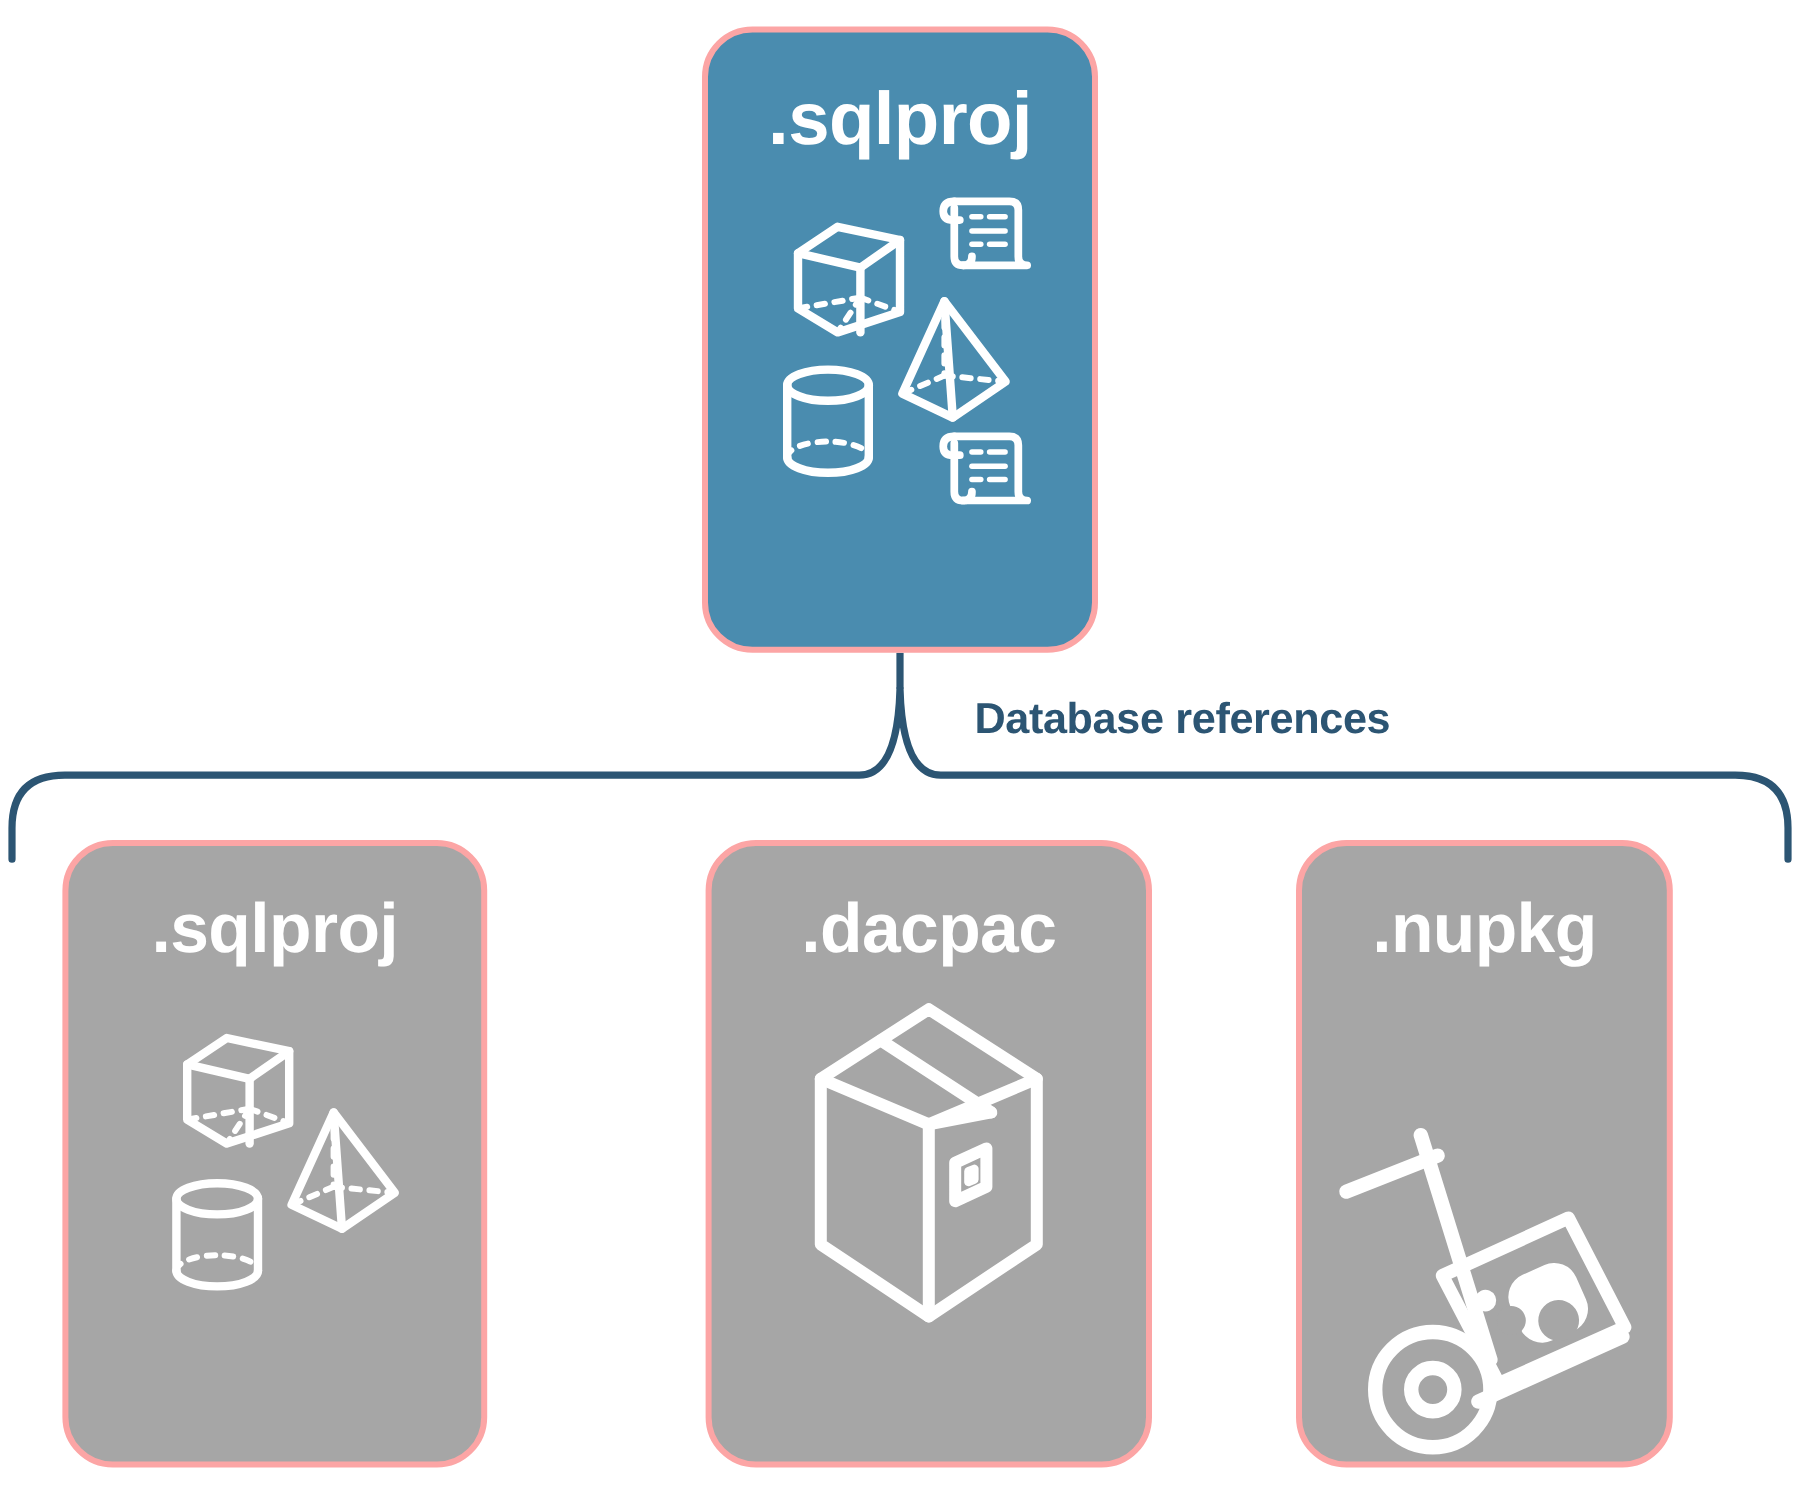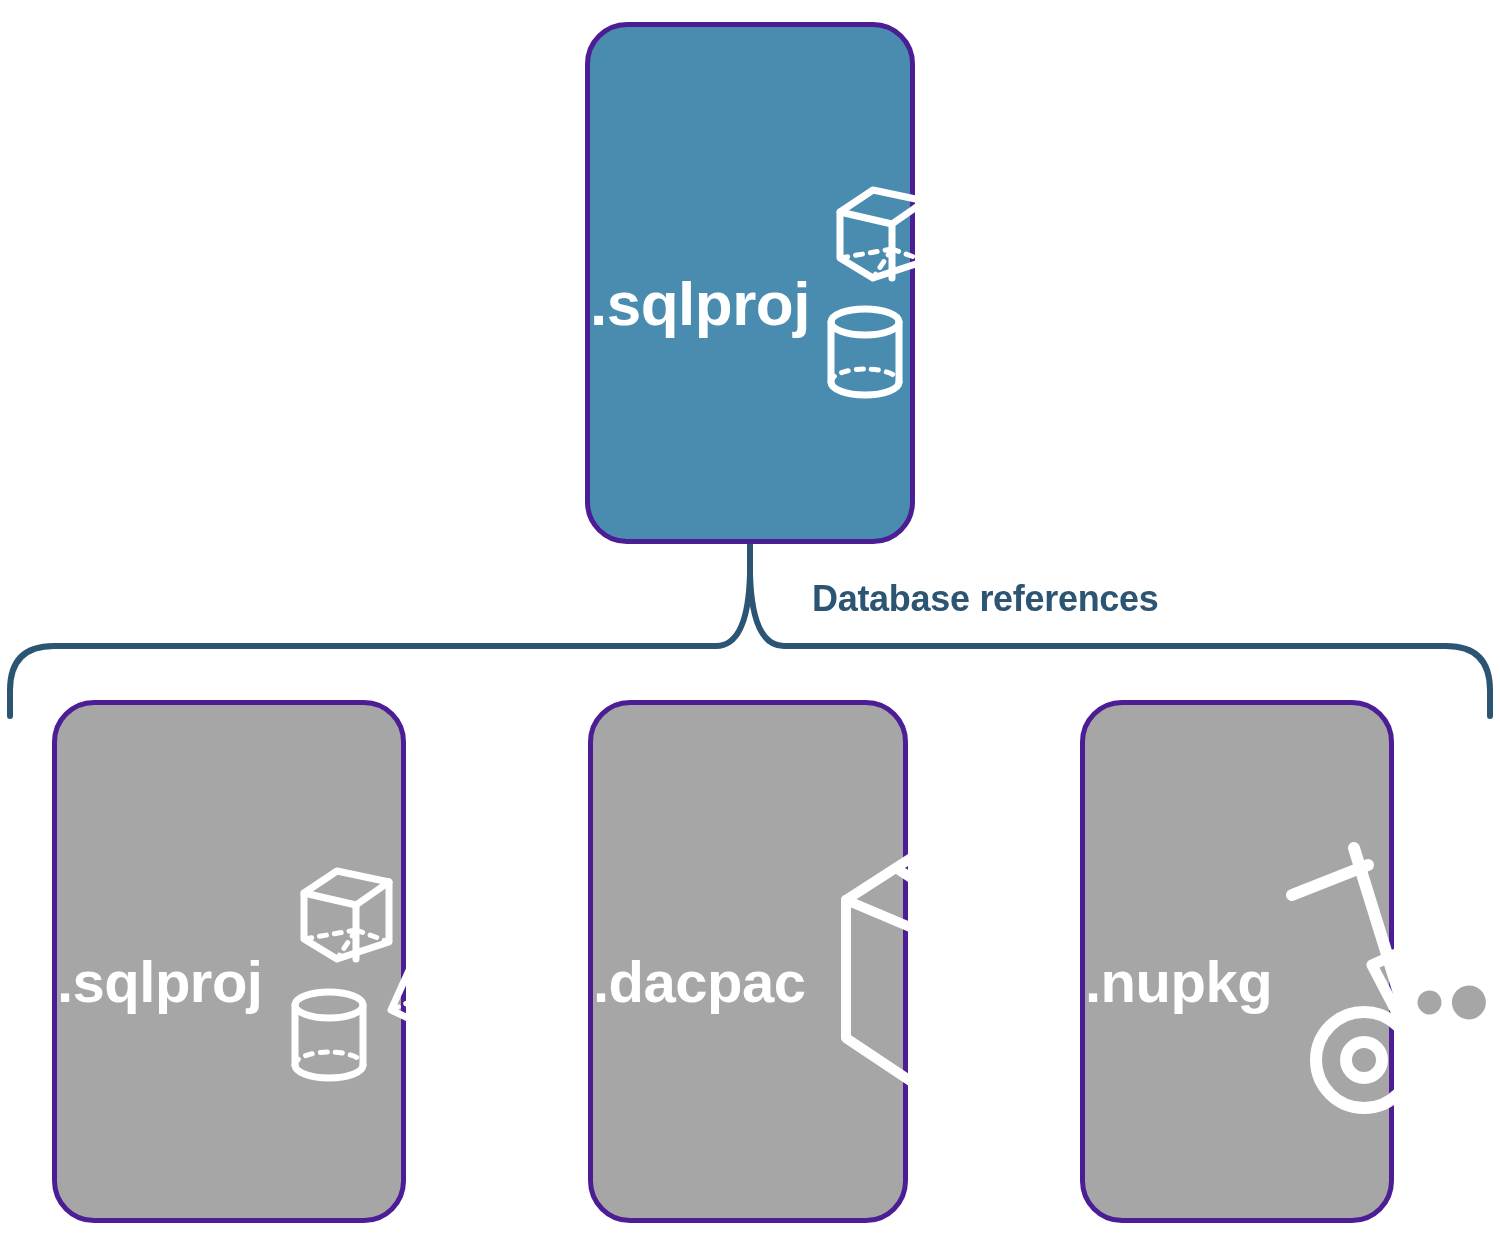--- a/index.html
+++ b/index.html
@@ -18,24 +18,24 @@
   #diagram {
     position: absolute;
     inset: 0;
     width: 1500px;
     height: 1250px;
   }
 
   .node {
     position: absolute;
     border-radius: 42px;
-    border: 5px solid #4c1d95;
+    border: 5px solid #fca5a5;
     box-sizing: border-box;
     display: flex;
-    flex-direction: row;
+    flex-direction: column;
     align-items: center;
   }
 
   .node-label {
     color: #ffffff;
     font-weight: bold;
     letter-spacing: -0.5px;
     line-height: 1;
     white-space: nowrap;
     user-select: none;
@@ -60,21 +60,21 @@
     position: relative;
   }
 
   
   .child {
     background: #A6A6A6;
     top: 700px;
     height: 523px;
   }
   #child-sqlproj { left: 52px;   width: 354px; }
-  #child-dacpac  { left: 588px;  width: 320px; }
+  #child-dacpac  { left: 588px;  width: 372px; }
   #child-nupkg   { left: 1080px; width: 314px; justify-content: space-between; }
 
   .child .node-label {
     font-size: 58px;
     margin-top: 40px;
   }
   .child-icon {
     margin-top: 16px;
     position: relative;
   }

